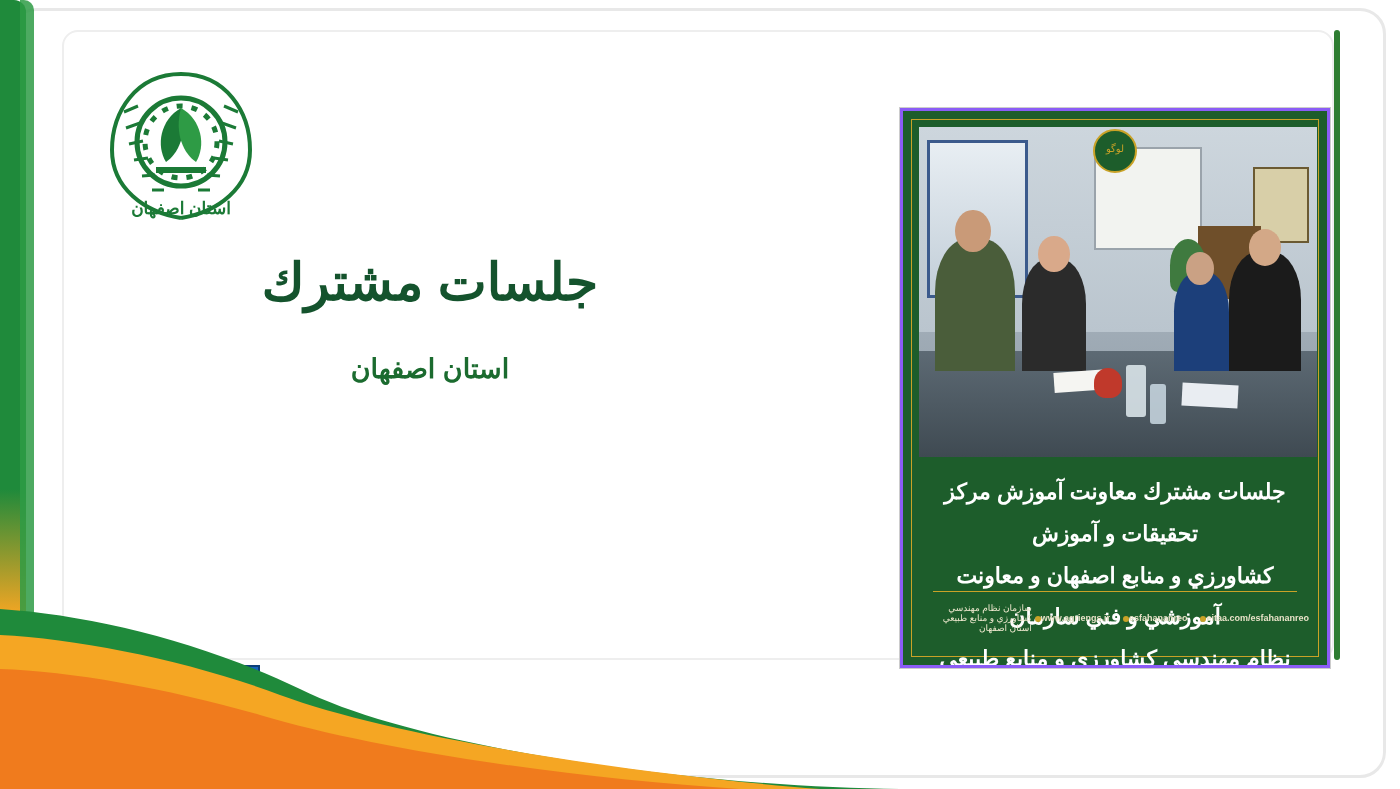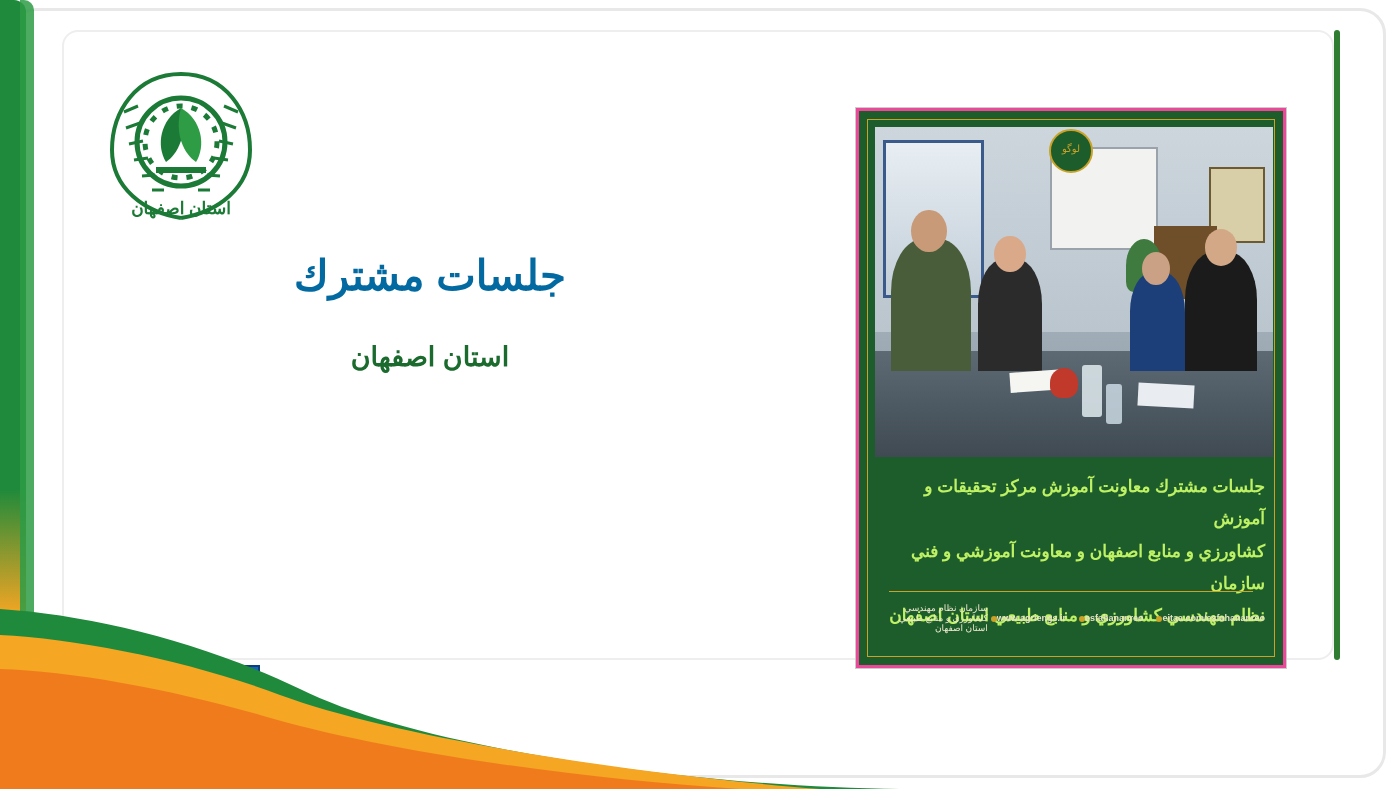--- a/index.html
+++ b/index.html
@@ -152,44 +152,44 @@
   
   .text-block {
     position: absolute;
     right: 640px;
     top: 250px;
     width: 660px;
     text-align: center;
     direction: rtl;
   }
   .title-main {
-    color: #0369a1;
-    font-size: 42px;
+    color: #14532d;
+    font-size: 52px;
     font-weight: bold;
     margin: 0 0 34px 0;
     line-height: 1.25;
   }
   .title-line {
     color: #1b6b2f;
     font-size: 27px;
     font-weight: bold;
     margin: 0 0 30px 0;
     line-height: 1.5;
   }
   .title-line.last { margin-bottom: 0; }
 
   
   .poster {
     position: absolute;
-    left: 856px;
+    left: 900px;
     top: 108px;
     width: 430px;
     height: 560px;
     background: #1d5d2b;
-    border: 3px solid #ec4899;
+    border: 3px solid #8b5cf6;
     box-shadow: 0 0 0 1px #cccccc;
     box-sizing: border-box;
     overflow: hidden;
   }
   .poster-frame {
     position: absolute;
     left: 8px;
     top: 8px;
     right: 8px;
     bottom: 8px;
@@ -264,23 +264,23 @@
     font-size: 10px;
     line-height: 36px;
     text-align: center;
     z-index: 3;
   }
   .poster-text {
     position: absolute;
     left: 18px;
     right: 18px;
     top: 360px;
-    text-align: right;
-    color: #bef264;
-    font-size: 17px;
+    text-align: center;
+    color: #ffffff;
+    font-size: 22px;
     font-weight: bold;
     line-height: 1.9;
     direction: rtl;
   }
   .poster-divider {
     position: absolute;
     left: 30px;
     right: 30px;
     top: 480px;
     height: 1px;

